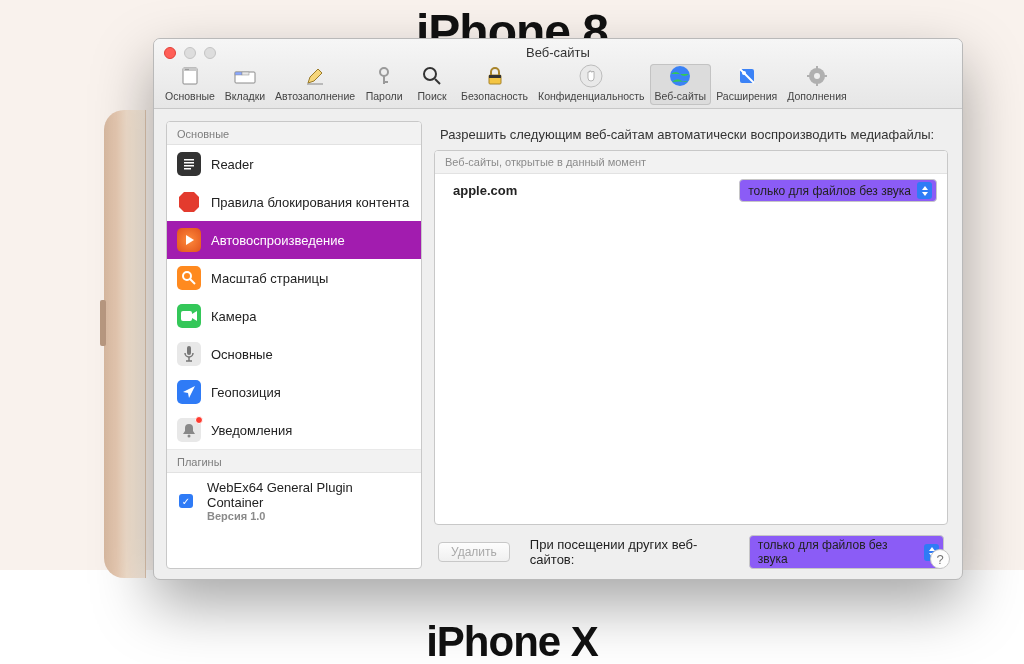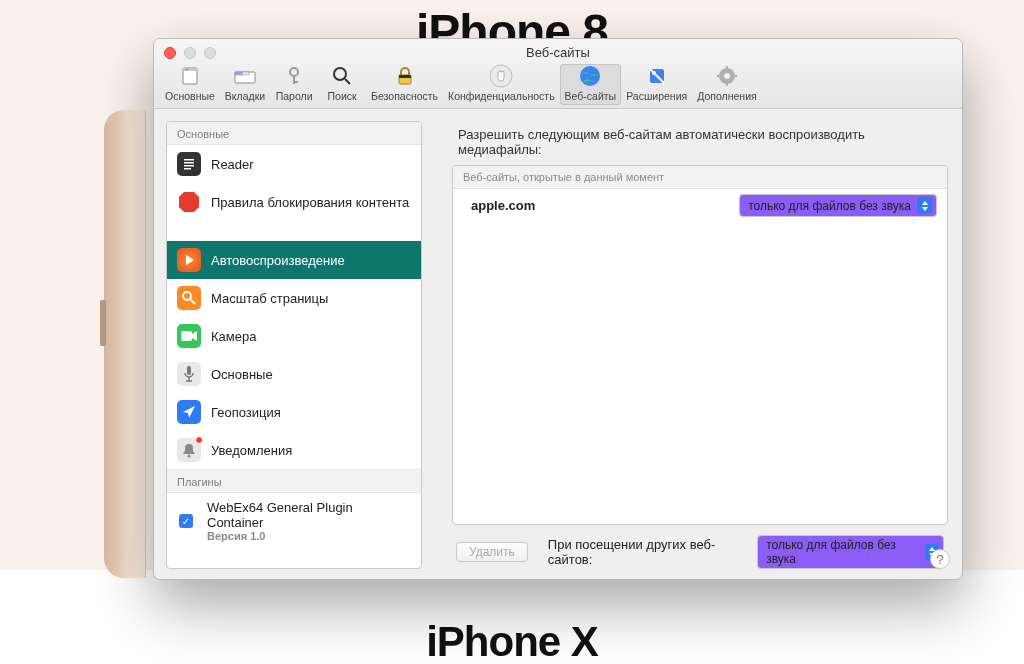--- a/index.html
+++ b/index.html
@@ -55,27 +55,27 @@
 
   .sidebar {
     width:256px; background:#fff; border:1px solid #c8c8c8; border-radius:4px;
     display:flex; flex-direction:column; overflow:hidden;
   }
   .gheader { font-size:11px; color:#7d7d7d; padding:6px 10px 4px; background:#f2f2f2; border-bottom:1px solid #e2e2e2; border-top:1px solid #e9e9e9;}
   .gheader:first-child{border-top:none;}
   .sitem {
     display:flex; align-items:center; gap:10px; padding:7px 10px; font-size:13px;
   }
-  .sitem.selected { background:#0f766e; color:#fff;margin-top:20px; }
+  .sitem.selected { background:#a21caf; color:#fff; }
   .sicon { width:24px; height:24px; border-radius:5px; display:flex; align-items:center; justify-content:center; flex-shrink:0; position:relative;}
   .sitem .sub { font-size:11px; color:#8a8a8a;font-weight:bold; }
   .sitem .col { display:flex; flex-direction:column; }
   .chk { width:14px; height:14px; border-radius:3px; background:#2f7bf6; display:flex; align-items:center; justify-content:center; color:#fff; font-size:10px; margin-right:4px; margin-left:2px; flex-shrink:0;}
 
-  .main { flex:1; display:flex; flex-direction:column; padding-right:14px;margin-left:18px; }
+  .main { flex:1; display:flex; flex-direction:column; padding-right:14px; }
   .mtitle { font-size:13px; color:#333; padding:6px 6px 8px; }
   .list {
     flex:1; background:#fff; border:1px solid #c8c8c8; border-radius:4px;
     display:flex; flex-direction:column; overflow:hidden;
   }
   .lhead { font-size:11px; color:#8b8b8b; background:#f2f2f2; padding:5px 10px; border-bottom:1px solid #e2e2e2;}
   .lrow { display:flex; align-items:center; padding:5px 10px; gap:8px; }
   .lrow .site { flex:1; display:flex; align-items:center; gap:8px;font-weight:bold; }
   .select {
     background:#8b5cf6; border:1px solid #c6c6c6; border-radius:4px; font-size:12px;
@@ -134,20 +134,29 @@
         <span class="ticon">
           <svg width="24" height="20">
               <rect x="2" y="6" width="20" height="11" rx="1" fill="#fff" stroke="#8a8a8a"></rect>
               <rect x="2" y="6" width="7" height="3" fill="#8aa8ff" stroke="#8a8a8a" stroke-width="0.5"></rect>
               <rect x="9" y="6" width="7" height="3" fill="#e8e8e8" stroke="#8a8a8a" stroke-width="0.5"></rect>
             </svg>
         </span>
         <span>Вкладки</span>
       </div>
 
+      <div class="titem">
+        <span class="ticon">
+          <svg width="22" height="22">
+              <path d="M4 18 L6 12 L14 4 L18 8 L10 16 L4 18 Z" fill="#f6d67a" stroke="#9a7a28"></path>
+              <line x1="3" y1="19" x2="19" y2="19" stroke="#888"></line>
+            </svg>
+        </span>
+        <span>Автозаполнение</span>
+      </div>
 
       <div class="titem">
         <span class="ticon">
           <svg width="22" height="22">
               <circle cx="11" cy="7" r="4" fill="none" stroke="#9a9a9a" stroke-width="2"></circle>
               <rect x="10" y="10" width="2" height="9" fill="#9a9a9a"></rect>
               <rect x="10" y="16" width="5" height="2" fill="#9a9a9a"></rect>
             </svg>
         </span>
         <span>Пароли</span>

